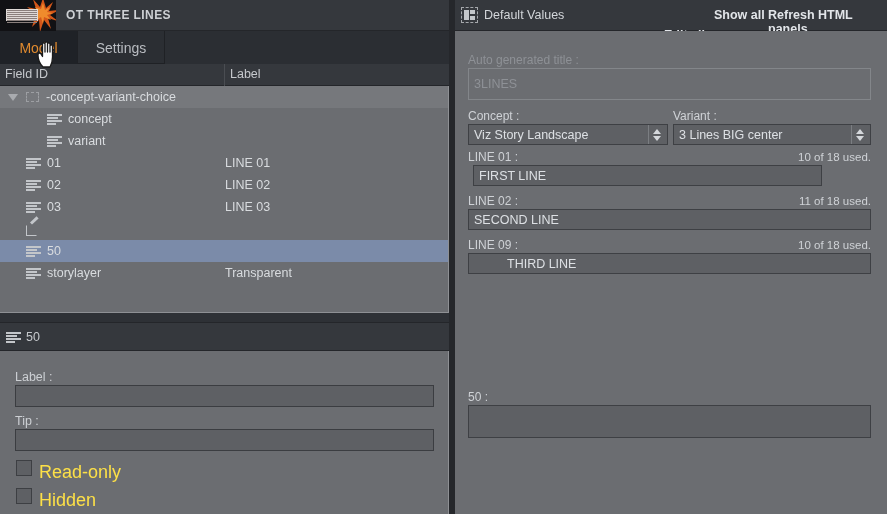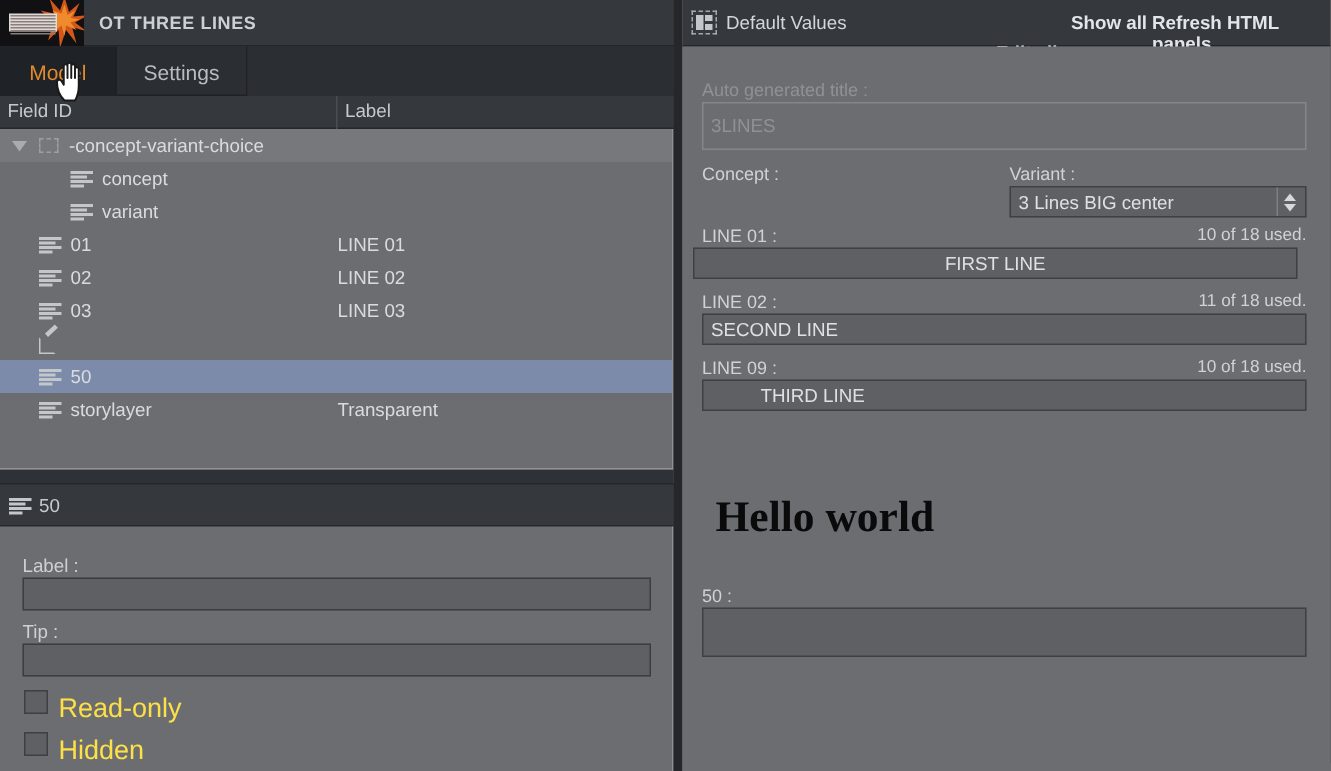--- a/index.html
+++ b/index.html
@@ -366,43 +366,49 @@
       <div class="hlink" style="left:259px;">Show all</div>
       <div class="hlink" style="left:313px;">Refresh HTML panels</div>
     </div>
 
     <div id="right-body">
 
       <div class="r-label dim" style="left:13px; top:22px;">Auto generated title :</div>
       <input class="r-input disabled" disabled="" style="left: 13px; top: 37px; width: 403px; height: 32px;" value="3LINES">
 
       <div class="r-label" style="left:13px; top:78px;">Concept :</div>
+      <div class="r-select" style="left:13px; top:93px; width:200px; height:21px;">
+        <span>Viz Story Landscape</span>
+        <span class="spin">
+            <i class="up"></i>
+            <i class="dn"></i>
+          </span>
+      </div>
 
       <div class="r-label" style="left:218px; top:78px;">Variant :</div>
       <div class="r-select" style="left:218px; top:93px; width:198px; height:21px;">
         <span>3 Lines BIG center</span>
         <span class="spin">
             <i class="up"></i>
             <i class="dn"></i>
           </span>
       </div>
 
       <div class="r-label" style="left:13px; top:119px;">LINE 01 :</div>
       <div class="r-count" style="left:266px; top:120px; width:150px;">10 of 18 used.</div>
-      <input class="r-input" style="left: 7px; top: 134px; width: 403px; height: 21px; text-align: center;" value="FIRST LINE">
+      <input class="r-input" style="left: 18px; top: 134px; width: 349px; height: 21px;" value="FIRST LINE">
 
       <div class="r-label" style="left:13px; top:163px;">LINE 02 :</div>
       <div class="r-count" style="left:266px; top:164px; width:150px;">11 of 18 used.</div>
       <input class="r-input" style="left: 13px; top: 178px; width: 403px; height: 21px;" value="SECOND LINE">
 
       <div class="r-label" style="left:13px; top:207px;">LINE 09 :</div>
       <div class="r-count" style="left:266px; top:208px; width:150px;">10 of 18 used.</div>
       <input class="r-input" style="left: 13px; top: 222px; width: 403px; height: 21px; padding-left: 38px;" value="THIRD LINE">
 
-      <div id="preview-title">Hello world</div>
 
       <div class="r-label" style="left:13px; top:359px;">50 :</div>
       <input class="r-input" style="left: 13px; top: 374px; width: 403px; height: 33px;" value="">
     </div>
   </div>
 
   <svg id="cursor" viewBox="0 0 22 28">
     <path d="M7 27 C3 23 2 18 2 15 C2 13 4 12.5 5 14 L6.5 16.5 L6.5 4 C6.5 2.5 9 2.5 9 4 L9 12 L9 3 C9 1.5 11.5 1.5 11.5 3 L11.5 12 L11.5 4 C11.5 2.5 14 2.5 14 4 L14 12 L14 6 C14 4.5 16.5 4.5 16.5 6 L16.5 17 C16.5 23 14 27 14 27 Z" fill="#ffffff" stroke="#1a1a1a" stroke-width="1.3" stroke-linejoin="round"></path>
   </svg>
 

